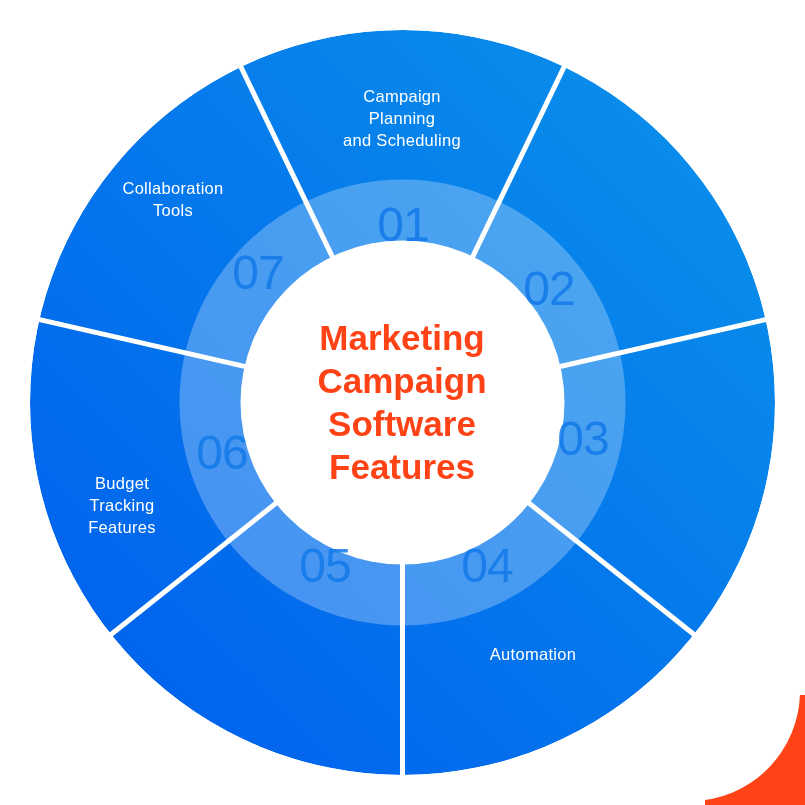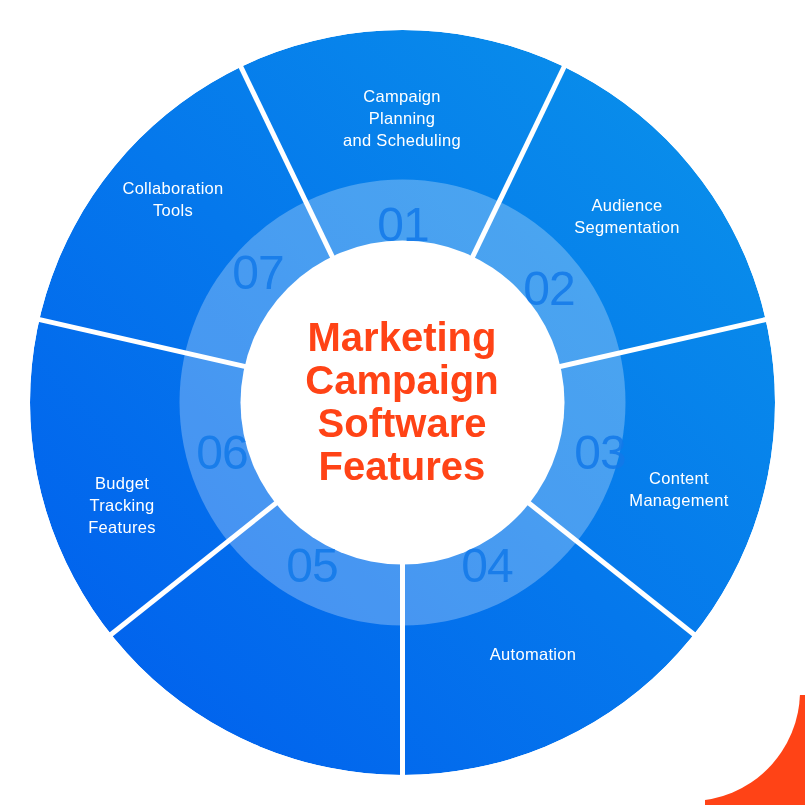--- a/index.html
+++ b/index.html
@@ -3,21 +3,21 @@
 <meta charset="utf-8">
 <style>
   html, body { margin: 0; padding: 0; background: #ffffff; }
   body { width: 805px; height: 805px; position: relative; overflow: hidden; font-family: "Liberation Sans", "DejaVu Sans", sans-serif; }
   #diagram { position: absolute; left: 0; top: 0; width: 805px; height: 805px; }
   .corner-accent { position: absolute; right: 0; bottom: 0; width: 100px; height: 110px; overflow: hidden; }
   .corner-accent::before { content: ""; position: absolute; right: 0; bottom: 0; width: 100px; height: 110px; background: #FF4316; }
   .corner-accent::after { content: ""; position: absolute; right: 5px; bottom: 4px; width: 220px; height: 220px; border-radius: 50%; background: #ffffff; transform: translate(0, 0); }
   .seg-label { position: absolute; color: #ffffff; font-size: 16.5px; line-height: 22px; text-align: center; white-space: pre-line; transform: translate(-50%, -50%); letter-spacing: 0.3px; }
   .seg-num { position: absolute; color: #1279E9; font-weight: normal; font-size: 48px; line-height: 48px; transform: translate(-50%, -50%); opacity: 0.85; letter-spacing: -1px; }
-  .title { position: absolute; left: 402px; top: 402px; transform: translate(-50%, -50%); color: #FF4316; font-weight: bold; font-size: 40px; line-height: 43px; text-align: center; white-space: nowrap; }
+  .title { position: absolute; left: 402px; top: 402px; transform: translate(-50%, -50%); color: #FF4316; font-weight: bold; font-size: 35px; line-height: 43px; text-align: center; white-space: nowrap; }
   .title div { display: block; }
 </style>
 </head>
 <body>
 
 <div id="diagram">
   <svg width="805" height="805" viewBox="0 0 805 805">
     <defs>
       <linearGradient id="ringGrad" x1="1" y1="0" x2="0" y2="1">
         <stop offset="0" stop-color="#0A94EA"></stop>
@@ -42,34 +42,30 @@
     <path fill="#ffffff" fill-rule="evenodd" d="M0,0 H805 V805 H0 Z M402.5,30 A372.5,372.5 0 1,0 402.5,775 A372.5,372.5 0 1,0 402.5,30 Z"></path>
 
     <circle cx="402.5" cy="402.5" r="162" fill="#ffffff"></circle>
   </svg>
 
   <div class="corner-accent"></div>
 
   
   <div class="seg-num" style="left:403px; top:225px;">01</div>
   <div class="seg-num" style="left:549px; top:289px;">02</div>
-  <div class="seg-num" style="left:583px; top:453px;margin-left:17px;">03</div>
+  <div class="seg-num" style="left:583px; top:439px;">03</div>
   <div class="seg-num" style="left:487px; top:566px;text-align:right;">04</div>
-  <div class="seg-num" style="left:312px; top:566px;">05</div>
+  <div class="seg-num" style="left:325px; top:566px;">05</div>
   <div class="seg-num" style="left:222px; top:453px;">06</div>
   <div class="seg-num" style="left:258px; top:273px;">07</div>
 
   
   <div class="seg-label" style="left:402px; top:118px;">Campaign
 Planning
 and Scheduling</div>
-  <div class="seg-label" style="left:627px; top:216px;">Audience
-Segmentation</div>
-  <div class="seg-label" style="left:679px; top:489px;">Content
-Management</div>
   <div class="seg-label" style="left:533px; top:654px;">Automation</div>
   <div class="seg-label" style="left:122px; top:489px;margin-top:16px;">Budget
 Tracking
 Features</div>
   <div class="seg-label" style="left:173px; top:199px;">Collaboration
 Tools</div>
 
   
   <div class="title">
     <div>Marketing</div>

